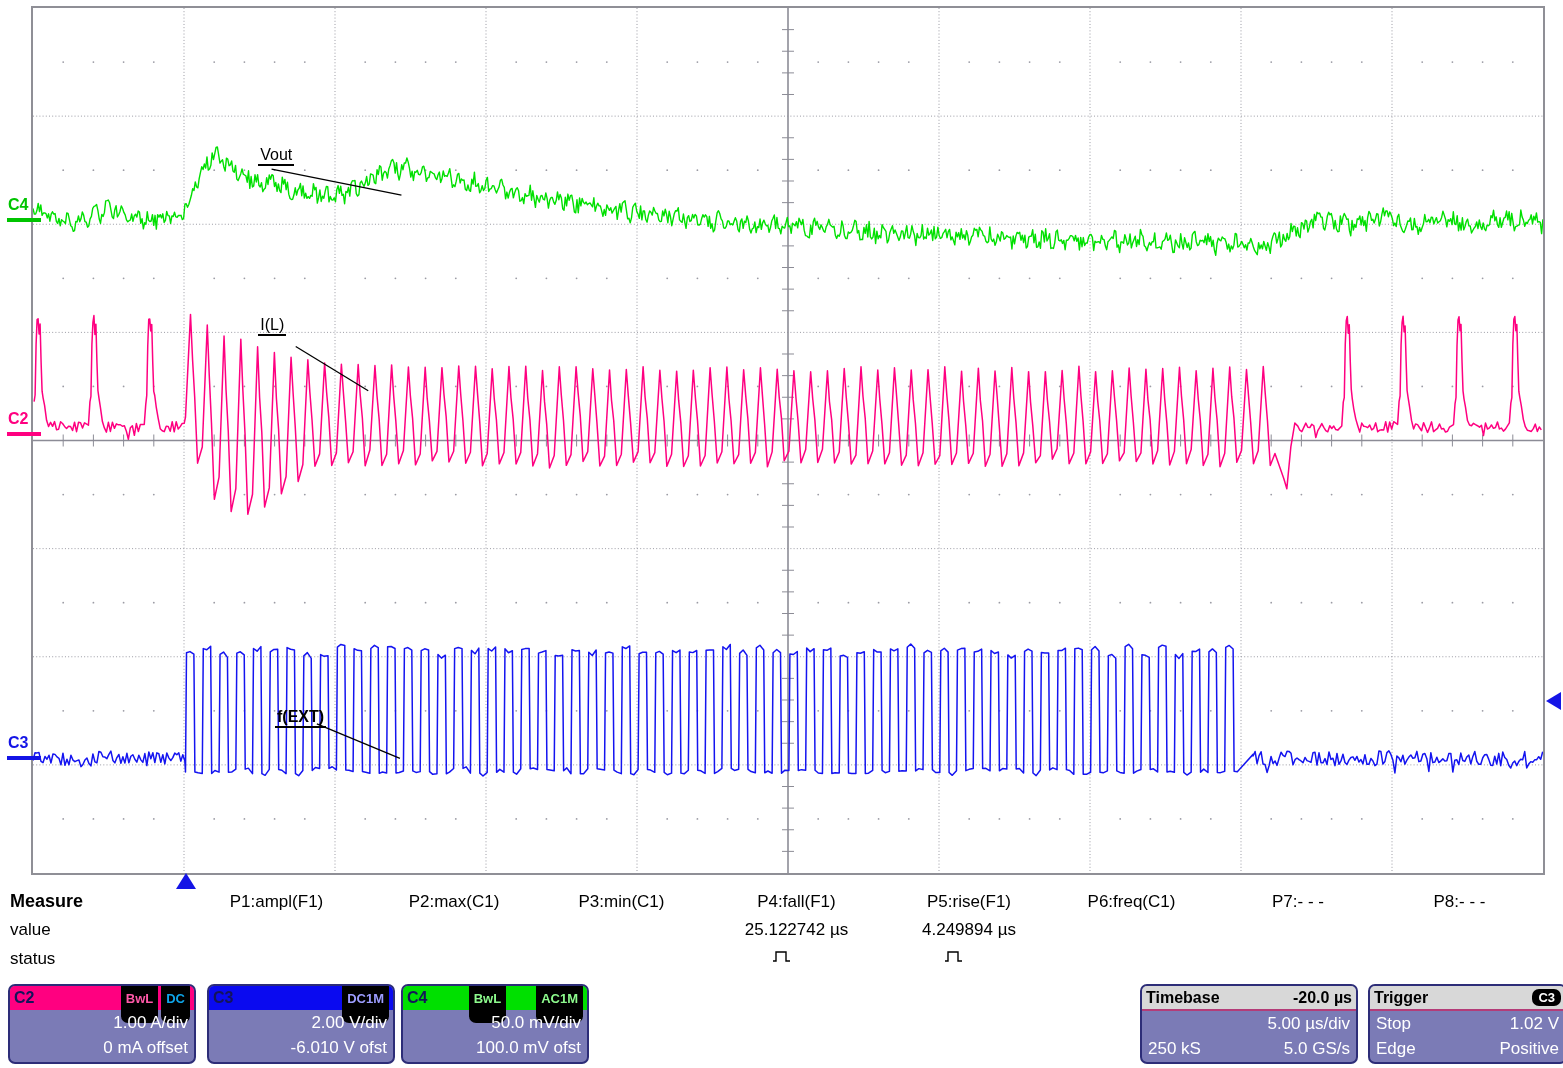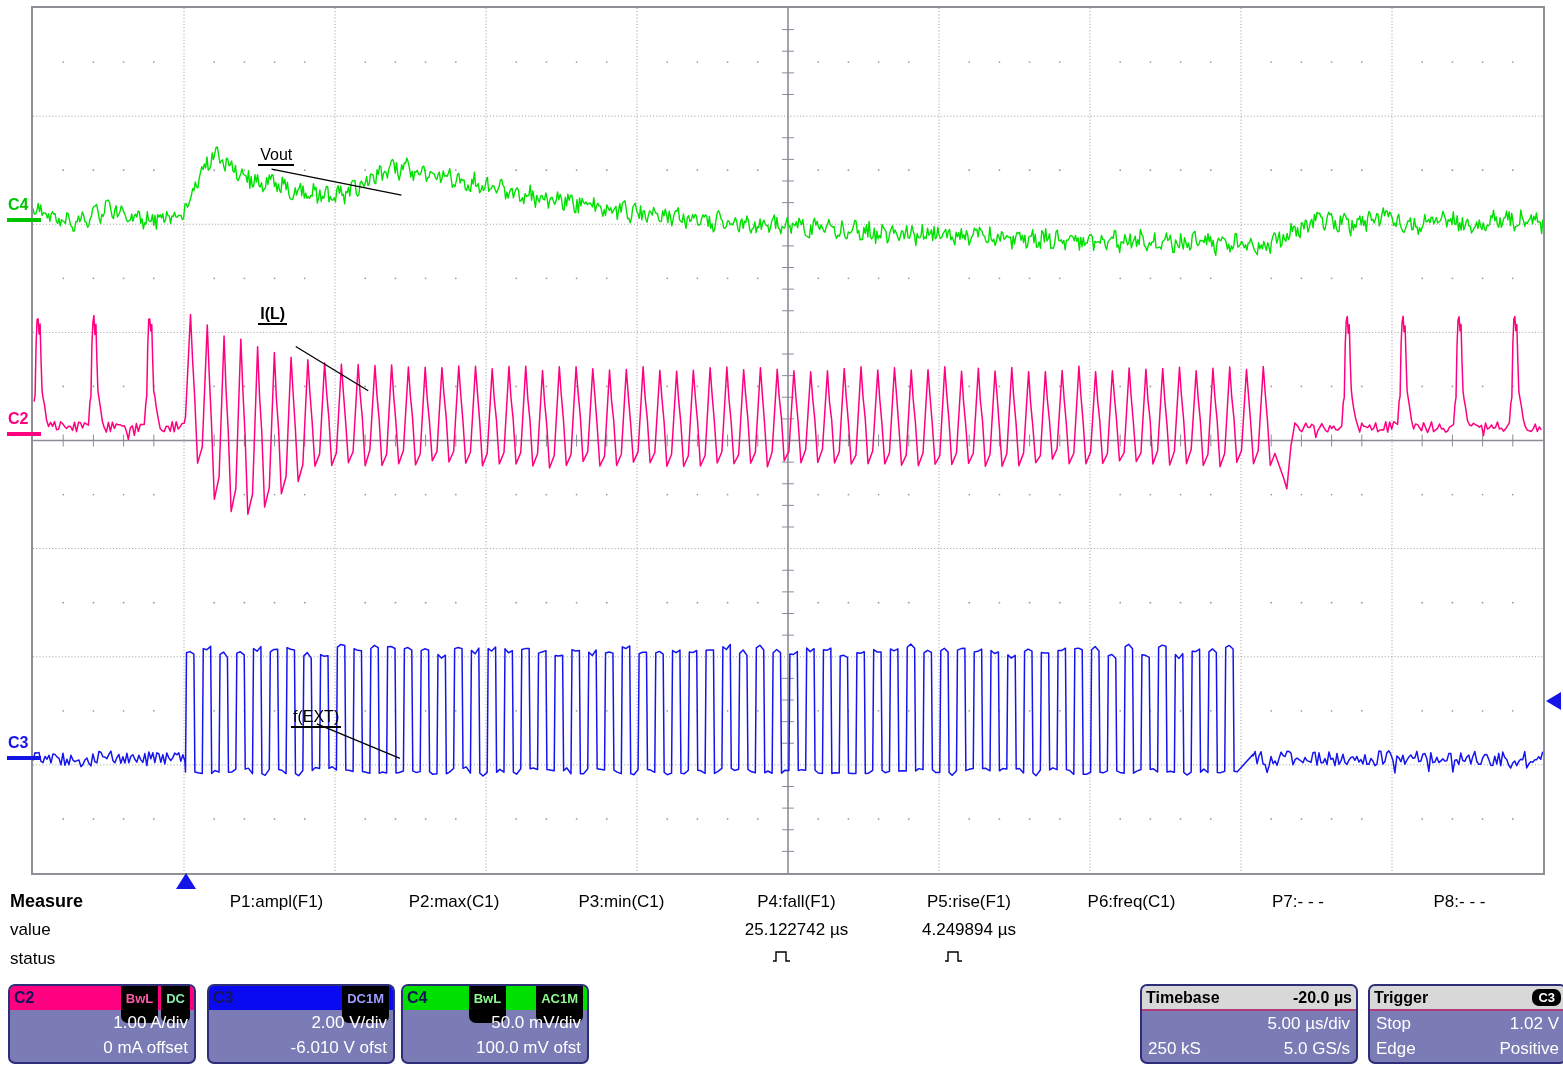--- a/index.html
+++ b/index.html
@@ -461,22 +461,22 @@
         <circle cx="1451.52" cy="812.8125" r="0.9" fill="#9b9ba4"></circle>
         <circle cx="1481.7599999999998" cy="812.8125" r="0.9" fill="#9b9ba4"></circle>
         <polyline points="0.0,200.9 1.3,206.5 2.6,206.6 3.9,203.0 5.2,195.8 6.5,204.0 7.8,197.4 9.1,207.8 10.4,205.5 11.7,205.3 13.0,206.1 14.3,210.4 15.6,206.3 16.9,213.7 18.2,206.6 19.5,204.2 20.8,206.6 22.1,206.0 23.4,213.8 24.7,216.0 26.0,210.9 27.3,218.4 28.6,212.2 29.9,213.5 31.2,214.3 32.5,216.2 33.8,205.5 35.1,205.8 36.4,211.8 37.7,218.2 39.0,219.2 40.3,223.9 41.6,223.2 42.9,213.9 44.2,214.3 45.5,208.5 46.8,214.2 48.1,211.1 49.4,204.4 50.7,207.6 52.0,214.1 53.3,214.7 54.6,219.7 55.9,218.2 57.2,211.3 58.5,208.9 59.8,200.8 61.1,198.9 62.4,198.3 63.7,197.0 65.0,203.1 66.3,211.5 67.6,215.8 68.9,206.9 70.2,208.9 71.5,205.1 72.8,193.3 74.1,193.1 75.4,192.5 76.7,195.2 78.0,202.3 79.3,209.3 80.6,211.1 81.9,202.2 83.2,198.2 84.5,209.5 85.8,207.2 87.1,204.0 88.4,198.3 89.7,201.0 91.0,204.9 92.3,207.4 93.6,212.3 94.9,214.3 96.2,213.2 97.5,212.5 98.8,206.5 100.1,213.9 101.4,208.3 102.7,206.6 104.0,209.6 105.3,203.5 106.6,204.6 107.9,215.9 109.2,211.2 110.5,221.3 111.8,215.3 113.1,216.8 114.4,204.2 115.7,212.8 117.0,214.0 118.3,213.5 119.6,207.1 120.9,217.8 122.2,207.8 123.5,221.6 124.8,207.1 126.1,209.6 127.4,207.1 128.7,210.4 130.0,206.3 131.3,215.0 132.6,212.8 133.9,203.9 135.2,208.1 136.5,208.4 137.8,215.9 139.1,208.4 140.4,209.0 141.7,204.7 143.0,209.4 144.3,209.7 145.6,208.0 146.9,208.0 148.2,207.8 149.5,212.1 150.8,210.9 152.1,196.7 153.4,196.2 154.7,199.7 156.0,197.0 157.3,192.4 158.6,187.7 159.9,181.1 161.2,182.9 162.5,174.3 163.8,179.3 165.1,180.3 166.4,171.0 167.7,164.7 169.0,159.1 170.3,161.9 171.6,156.3 172.9,160.5 174.2,149.2 175.5,162.5 176.8,161.4 178.1,157.7 179.4,145.2 180.7,152.0 182.0,145.9 183.3,139.8 184.6,139.3 185.9,147.1 187.2,155.5 188.5,153.5 189.8,152.2 191.1,159.3 192.4,163.4 193.7,150.5 195.0,151.4 196.3,158.1 197.6,157.2 198.9,153.3 200.2,163.4 201.5,164.7 202.8,157.7 204.1,171.5 205.4,173.0 206.7,169.7 208.0,166.3 209.3,161.3 210.6,166.6 211.9,167.4 213.2,168.2 214.5,174.6 215.8,163.1 217.1,180.8 218.4,168.9 219.7,179.4 221.0,178.3 222.3,167.2 223.6,174.4 224.9,167.0 226.2,177.7 227.5,179.4 228.8,175.0 230.1,184.1 231.4,181.7 232.7,180.4 234.0,170.1 235.3,176.9 236.6,167.3 237.9,171.6 239.2,167.0 240.5,168.0 241.8,178.9 243.1,174.8 244.4,183.7 245.7,176.3 247.0,183.0 248.3,185.0 249.6,169.5 250.9,176.5 252.2,171.8 253.5,182.1 254.8,174.7 256.1,186.6 257.4,191.0 258.7,192.0 260.0,191.7 261.3,187.2 262.6,180.2 263.9,187.5 265.2,182.4 266.5,180.7 267.8,175.9 269.1,188.2 270.4,178.3 271.7,190.6 273.0,185.6 274.3,190.7 275.6,189.1 276.9,190.8 278.2,187.8 279.5,188.7 280.8,176.1 282.1,182.2 283.4,179.8 284.7,195.6 286.0,190.1 287.3,182.4 288.6,193.9 289.9,188.6 291.2,190.7 292.5,184.1 293.8,178.8 295.1,179.0 296.4,194.3 297.7,188.9 299.0,192.3 300.3,192.6 301.6,190.2 302.9,194.2 304.2,182.1 305.5,178.0 306.8,185.8 308.1,178.6 309.4,187.8 310.7,186.6 312.0,196.2 313.3,183.9 314.6,184.9 315.9,179.8 317.2,188.5 318.5,175.9 319.8,173.2 321.1,173.3 322.4,172.8 323.7,186.1 325.0,188.5 326.3,187.2 327.6,175.3 328.9,173.5 330.2,176.4 331.5,178.7 332.8,175.2 334.1,168.9 335.4,177.8 336.7,176.5 338.0,166.3 339.3,166.8 340.6,167.4 341.9,175.2 343.2,176.1 344.5,162.1 345.8,166.9 347.1,158.0 348.4,159.4 349.7,172.6 351.0,165.7 352.3,163.7 353.6,164.8 354.9,170.4 356.2,161.7 357.5,158.0 358.8,153.2 360.1,151.8 361.4,155.0 362.7,165.5 364.0,155.0 365.3,166.5 366.6,172.4 367.9,166.5 369.2,157.1 370.5,162.1 371.8,155.3 373.1,155.4 374.4,150.3 375.7,154.5 377.0,160.8 378.3,169.5 379.6,163.5 380.9,172.9 382.2,164.2 383.5,164.6 384.8,162.7 386.1,166.8 387.4,167.2 388.7,165.1 390.0,159.3 391.3,158.6 392.6,164.1 393.9,173.8 395.2,170.2 396.5,169.9 397.8,163.8 399.1,164.6 400.4,165.7 401.7,166.3 403.0,170.2 404.3,171.9 405.6,167.1 406.9,164.4 408.2,174.9 409.5,171.2 410.8,163.3 412.1,168.6 413.4,168.0 414.7,168.8 416.0,165.4 417.3,161.0 418.6,170.1 419.9,179.8 421.2,177.2 422.5,179.1 423.8,173.6 425.1,166.7 426.4,165.8 427.7,175.4 429.0,171.3 430.3,172.8 431.6,172.4 432.9,181.7 434.2,182.9 435.5,177.4 436.8,182.6 438.1,183.8 439.4,171.5 440.7,176.5 442.0,164.5 443.3,178.7 444.6,178.5 445.9,176.0 447.2,185.2 448.5,183.0 449.8,178.2 451.1,182.9 452.4,181.0 453.7,172.6 455.0,169.8 456.3,183.9 457.6,181.4 458.9,181.0 460.2,178.0 461.5,178.3 462.8,182.2 464.1,185.5 465.4,182.2 466.7,179.3 468.0,172.7 469.3,171.7 470.6,177.4 471.9,179.7 473.2,191.2 474.5,184.5 475.8,190.5 477.1,184.8 478.4,181.5 479.7,180.8 481.0,190.3 482.3,185.3 483.6,181.6 484.9,180.1 486.2,183.2 487.5,193.7 488.8,193.0 490.1,190.0 491.4,196.0 492.7,186.1 494.0,188.7 495.3,188.2 496.6,187.8 497.9,177.6 499.2,192.7 500.5,183.2 501.8,191.6 503.1,199.8 504.4,188.0 505.7,191.7 507.0,194.6 508.3,188.6 509.6,187.8 510.9,191.6 512.2,192.4 513.5,185.3 514.8,191.0 516.1,200.6 517.4,192.8 518.7,189.9 520.0,189.9 521.3,194.3 522.6,196.8 523.9,193.0 525.2,184.4 526.5,192.2 527.8,186.8 529.1,190.4 530.4,201.2 531.7,202.8 533.0,189.7 534.3,198.3 535.6,186.5 536.9,192.8 538.2,188.1 539.5,187.7 540.8,195.0 542.1,204.3 543.4,205.3 544.7,192.1 546.0,205.2 547.3,190.5 548.6,198.3 549.9,190.8 551.2,194.8 552.5,196.3 553.8,194.4 555.1,197.2 556.4,196.0 557.7,195.4 559.0,197.3 560.3,199.3 561.6,190.2 562.9,203.7 564.2,198.8 565.5,195.6 566.8,198.3 568.1,198.4 569.4,203.3 570.7,208.8 572.0,202.0 573.3,207.8 574.6,197.3 575.9,200.3 577.2,202.8 578.5,200.2 579.8,205.6 581.1,203.2 582.4,200.9 583.7,198.9 585.0,211.8 586.3,203.1 587.6,196.1 588.9,204.5 590.2,195.6 591.5,194.3 592.8,193.2 594.1,202.0 595.4,211.2 596.7,210.8 598.0,215.4 599.3,210.3 600.6,199.5 601.9,197.4 603.2,195.7 604.5,203.6 605.8,206.4 607.1,210.8 608.4,198.5 609.7,212.3 611.0,203.3 612.3,203.5 613.6,212.0 614.9,214.7 616.2,207.6 617.5,203.4 618.8,204.7 620.1,207.6 621.4,199.9 622.7,203.5 624.0,206.0 625.3,206.0 626.6,212.4 627.9,214.2 629.2,213.8 630.5,203.5 631.8,208.4 633.1,201.7 634.4,206.8 635.7,215.2 637.0,203.7 638.3,209.2 639.6,218.2 640.9,211.8 642.2,205.9 643.5,203.1 644.8,203.6 646.1,200.1 647.4,212.4 648.7,213.9 650.0,214.8 651.3,206.5 652.6,214.5 653.9,220.9 655.2,210.2 656.5,208.1 657.8,214.0 659.1,213.2 660.4,207.0 661.7,210.5 663.0,207.0 664.3,208.4 665.6,217.3 666.9,217.6 668.2,216.6 669.5,211.3 670.8,207.2 672.1,209.6 673.4,207.3 674.7,209.1 676.0,218.9 677.3,208.8 678.6,220.9 679.9,216.2 681.2,224.4 682.5,222.3 683.8,213.2 685.1,205.2 686.4,203.2 687.7,206.2 689.0,211.4 690.3,213.3 691.6,220.4 692.9,220.8 694.2,218.8 695.5,213.5 696.8,213.4 698.1,217.2 699.4,216.3 700.7,217.4 702.0,213.7 703.3,210.2 704.6,213.4 705.9,222.0 707.2,224.4 708.5,213.9 709.8,211.4 711.1,220.8 712.4,213.7 713.7,215.1 715.0,208.4 716.3,213.2 717.6,221.8 718.9,225.5 720.2,221.4 721.5,220.5 722.8,214.5 724.1,225.1 725.4,219.1 726.7,220.1 728.0,211.5 729.3,221.9 730.6,215.4 731.9,212.6 733.2,216.3 734.5,218.3 735.8,217.8 737.1,224.8 738.4,220.3 739.7,213.5 741.0,210.8 742.3,207.5 743.6,221.0 744.9,210.0 746.2,220.8 747.5,221.2 748.8,226.4 750.1,218.8 751.4,220.1 752.7,220.6 754.0,215.2 755.3,209.9 756.6,219.1 757.9,218.3 759.2,225.8 760.5,215.7 761.8,217.0 763.1,218.2 764.4,214.2 765.7,220.3 767.0,210.8 768.3,213.9 769.6,217.2 770.9,212.0 772.2,222.7 773.5,228.2 774.8,228.4 776.1,229.7 777.4,230.4 778.7,217.7 780.0,226.9 781.3,214.2 782.6,210.6 783.9,217.9 785.2,213.8 786.5,219.4 787.8,222.0 789.1,217.3 790.4,220.1 791.7,223.4 793.0,224.7 794.3,219.1 795.6,216.8 796.9,211.8 798.2,217.2 799.5,218.5 800.8,219.6 802.1,218.8 803.4,227.8 804.7,231.0 806.0,227.6 807.3,228.8 808.6,225.3 809.9,213.4 811.2,218.5 812.5,227.7 813.8,231.1 815.1,231.1 816.4,224.4 817.7,225.7 819.0,225.0 820.3,223.0 821.6,218.2 822.9,212.8 824.2,214.1 825.5,225.5 826.8,223.1 828.1,232.4 829.4,231.9 830.7,232.1 832.0,220.0 833.3,225.9 834.6,217.3 835.9,229.5 837.2,214.0 838.5,229.5 839.8,231.5 841.1,229.7 842.4,220.8 843.7,236.1 845.0,223.7 846.3,231.3 847.6,228.1 848.9,230.4 850.2,217.1 851.5,220.0 852.8,221.9 854.1,224.0 855.4,235.4 856.7,232.7 858.0,224.9 859.3,221.5 860.6,218.2 861.9,225.8 863.2,222.5 864.5,225.8 865.8,229.2 867.1,233.0 868.4,229.6 869.7,223.4 871.0,223.7 872.3,231.4 873.6,225.0 874.9,218.1 876.2,230.2 877.5,230.7 878.8,226.7 880.1,218.2 881.4,223.8 882.7,228.1 884.0,238.0 885.3,226.0 886.6,230.2 887.9,230.4 889.2,228.1 890.5,217.1 891.8,231.6 893.1,229.5 894.4,231.1 895.7,220.6 897.0,227.7 898.3,226.1 899.6,222.4 900.9,233.0 902.2,219.0 903.5,231.4 904.8,229.7 906.1,219.7 907.4,228.3 908.7,231.0 910.0,230.0 911.3,225.9 912.6,224.1 913.9,221.8 915.2,230.3 916.5,224.1 917.8,221.9 919.1,232.4 920.4,229.4 921.7,233.2 923.0,237.4 924.3,224.6 925.6,229.4 926.9,225.2 928.2,231.9 929.5,221.1 930.8,230.7 932.1,227.2 933.4,232.3 934.7,223.2 936.0,227.8 937.3,237.6 938.6,234.0 939.9,229.2 941.2,227.7 942.5,220.8 943.8,222.7 945.1,221.9 946.4,229.3 947.7,219.7 949.0,222.4 950.3,223.8 951.6,228.2 952.9,228.6 954.2,233.9 955.5,235.2 956.8,234.2 958.1,219.4 959.4,231.5 960.7,234.0 962.0,231.6 963.3,237.8 964.6,234.3 965.9,226.8 967.2,229.7 968.5,233.6 969.8,224.2 971.1,225.6 972.4,231.8 973.7,230.8 975.0,228.1 976.3,229.4 977.6,230.0 978.9,229.6 980.2,241.5 981.5,228.5 982.8,236.4 984.1,228.9 985.4,224.9 986.7,226.0 988.0,224.8 989.3,232.8 990.6,227.7 991.9,235.1 993.2,227.8 994.5,240.5 995.8,239.0 997.1,229.7 998.4,228.8 999.7,228.6 1001.0,222.2 1002.3,235.3 1003.6,226.7 1004.9,239.8 1006.2,239.4 1007.5,234.4 1008.8,240.8 1010.1,223.3 1011.4,224.7 1012.7,234.5 1014.0,221.3 1015.3,233.5 1016.6,231.0 1017.9,226.2 1019.2,241.0 1020.5,240.4 1021.8,241.0 1023.1,235.4 1024.4,224.1 1025.7,222.6 1027.0,232.7 1028.3,233.5 1029.6,232.2 1030.9,236.0 1032.2,232.9 1033.5,242.3 1034.8,232.7 1036.1,232.8 1037.4,231.2 1038.7,228.2 1040.0,228.2 1041.3,229.3 1042.6,233.4 1043.9,228.0 1045.2,233.9 1046.5,230.4 1047.8,242.5 1049.1,229.9 1050.4,239.3 1051.7,230.1 1053.0,238.0 1054.3,235.5 1055.6,235.7 1056.9,229.9 1058.2,227.3 1059.5,227.0 1060.8,229.9 1062.1,243.0 1063.4,233.7 1064.7,235.0 1066.0,234.5 1067.3,234.2 1068.6,235.8 1069.9,227.9 1071.2,231.8 1072.5,232.2 1073.8,238.6 1075.1,242.3 1076.4,234.3 1077.7,232.9 1079.0,231.2 1080.3,229.4 1081.6,231.1 1082.9,222.9 1084.2,223.9 1085.5,239.8 1086.8,237.5 1088.1,245.1 1089.4,234.5 1090.7,234.5 1092.0,235.9 1093.3,227.2 1094.6,231.8 1095.9,237.5 1097.2,235.7 1098.5,226.4 1099.8,240.5 1101.1,235.5 1102.4,232.2 1103.7,228.7 1105.0,239.0 1106.3,232.2 1107.6,237.1 1108.9,221.9 1110.2,226.8 1111.5,228.8 1112.8,238.4 1114.1,239.6 1115.4,243.3 1116.7,238.5 1118.0,235.0 1119.3,237.8 1120.6,234.2 1121.9,234.3 1123.2,225.4 1124.5,240.4 1125.8,240.3 1127.1,239.9 1128.4,239.4 1129.7,241.8 1131.0,234.0 1132.3,233.1 1133.6,231.4 1134.9,225.5 1136.2,232.8 1137.5,232.2 1138.8,227.7 1140.1,236.4 1141.4,245.0 1142.7,244.9 1144.0,232.4 1145.3,235.5 1146.6,238.7 1147.9,240.3 1149.2,226.1 1150.5,236.0 1151.8,241.6 1153.1,230.2 1154.4,235.0 1155.7,240.0 1157.0,235.4 1158.3,242.5 1159.6,240.7 1160.9,227.2 1162.2,225.0 1163.5,223.9 1164.8,234.2 1166.1,238.2 1167.4,237.2 1168.7,232.8 1170.0,233.5 1171.3,232.8 1172.6,235.2 1173.9,228.5 1175.2,237.2 1176.5,226.1 1177.8,234.1 1179.1,229.1 1180.4,239.0 1181.7,232.7 1183.0,242.8 1184.3,247.8 1185.6,235.8 1186.9,230.7 1188.2,232.5 1189.5,233.4 1190.8,229.4 1192.1,230.9 1193.4,231.3 1194.7,234.9 1196.0,241.7 1197.3,236.6 1198.6,244.4 1199.9,238.4 1201.2,241.6 1202.5,237.7 1203.8,225.9 1205.1,226.6 1206.4,239.6 1207.7,238.8 1209.0,236.7 1210.3,233.9 1211.6,236.9 1212.9,240.4 1214.2,237.2 1215.5,242.6 1216.8,235.4 1218.1,235.7 1219.4,231.0 1220.7,235.1 1222.0,239.6 1223.3,243.2 1224.6,245.2 1225.9,247.3 1227.2,235.3 1228.5,241.3 1229.8,237.4 1231.1,241.4 1232.4,233.9 1233.7,238.5 1235.0,242.9 1236.3,235.3 1237.6,239.4 1238.9,245.9 1240.2,233.8 1241.5,229.0 1242.8,225.4 1244.1,226.6 1245.4,235.6 1246.7,231.0 1248.0,224.6 1249.3,239.5 1250.6,237.1 1251.9,226.9 1253.2,232.0 1254.5,233.8 1255.8,226.0 1257.1,232.2 1258.4,229.2 1259.7,216.0 1261.0,224.1 1262.3,218.7 1263.6,218.9 1264.9,228.5 1266.2,220.3 1267.5,228.1 1268.8,230.3 1270.1,215.1 1271.4,216.1 1272.7,221.5 1274.0,212.6 1275.3,213.6 1276.6,224.6 1277.9,220.4 1279.2,214.0 1280.5,211.8 1281.8,220.4 1283.1,206.8 1284.4,213.0 1285.7,204.8 1287.0,206.2 1288.3,205.5 1289.6,209.5 1290.9,209.6 1292.2,220.8 1293.5,222.5 1294.8,216.6 1296.1,208.4 1297.4,204.7 1298.7,207.3 1300.0,206.0 1301.3,211.6 1302.6,221.3 1303.9,212.9 1305.2,221.5 1306.5,224.3 1307.8,223.9 1309.1,208.4 1310.4,216.8 1311.7,209.8 1313.0,206.0 1314.3,208.5 1315.6,211.9 1316.9,211.5 1318.2,223.2 1319.5,228.3 1320.8,212.9 1322.1,222.6 1323.4,217.0 1324.7,219.9 1326.0,211.3 1327.3,211.9 1328.6,208.4 1329.9,217.5 1331.2,209.1 1332.5,218.1 1333.8,213.0 1335.1,223.7 1336.4,210.2 1337.7,203.9 1339.0,206.2 1340.3,212.9 1341.6,211.7 1342.9,215.5 1344.2,211.8 1345.5,206.2 1346.8,206.7 1348.1,218.5 1349.4,214.3 1350.7,206.7 1352.0,200.4 1353.3,208.3 1354.6,203.4 1355.9,203.3 1357.2,209.2 1358.5,204.4 1359.8,206.9 1361.1,210.9 1362.4,218.1 1363.7,215.6 1365.0,219.1 1366.3,209.2 1367.6,206.8 1368.9,217.1 1370.2,220.4 1371.5,223.8 1372.8,225.0 1374.1,221.7 1375.4,217.8 1376.7,213.5 1378.0,213.9 1379.3,210.4 1380.6,222.2 1381.9,222.1 1383.2,210.9 1384.5,219.5 1385.8,219.0 1387.1,226.9 1388.4,219.9 1389.7,224.1 1391.0,220.0 1392.3,216.3 1393.6,207.0 1394.9,214.2 1396.2,214.1 1397.5,211.8 1398.8,215.2 1400.1,209.7 1401.4,210.0 1402.7,216.4 1404.0,213.0 1405.3,210.1 1406.6,215.6 1407.9,214.3 1409.2,213.3 1410.5,209.9 1411.8,203.7 1413.1,207.6 1414.4,211.7 1415.7,219.3 1417.0,212.1 1418.3,213.7 1419.6,211.1 1420.9,217.1 1422.2,204.2 1423.5,216.4 1424.8,217.1 1426.1,208.2 1427.4,223.3 1428.7,215.1 1430.0,222.6 1431.3,210.2 1432.6,222.4 1433.9,219.0 1435.2,214.0 1436.5,211.6 1437.8,218.3 1439.1,218.5 1440.4,225.5 1441.7,223.0 1443.0,220.6 1444.3,219.0 1445.6,214.4 1446.9,221.0 1448.2,212.5 1449.5,219.0 1450.8,222.1 1452.1,215.4 1453.4,221.3 1454.7,223.2 1456.0,217.7 1457.3,218.2 1458.6,216.9 1459.9,208.2 1461.2,210.2 1462.5,202.7 1463.8,213.4 1465.1,209.3 1466.4,217.3 1467.7,219.9 1469.0,210.3 1470.3,219.8 1471.6,215.2 1472.9,210.5 1474.2,209.8 1475.5,203.5 1476.8,212.3 1478.1,204.1 1479.4,218.1 1480.7,205.8 1482.0,214.7 1483.3,223.3 1484.6,219.1 1485.9,218.7 1487.2,217.6 1488.5,217.3 1489.8,202.5 1491.1,209.5 1492.4,212.6 1493.7,218.9 1495.0,214.7 1496.3,215.9 1497.6,212.8 1498.9,211.7 1500.2,207.3 1501.5,216.4 1502.8,208.7 1504.1,212.5 1505.4,205.4 1506.7,214.6 1508.0,214.1 1509.3,214.9 1510.6,226.1 1511.9,211.8" fill="none" stroke="#00e000" stroke-width="1.4" stroke-linejoin="round"></polyline>
         <polyline points="1.1,394.6 2.1,387.9 3.1,336.9 4.1,312.3 5.1,311.4 6.1,326.8 7.1,316.7 8.1,354.8 9.1,384.1 10.1,390.7 11.6,398.3 13.6,413.3 15.6,419.4 17.6,415.3 19.6,419.3 21.6,414.6 23.6,422.7 25.6,422.3 27.6,414.8 29.6,416.5 31.6,419.4 33.6,421.5 35.6,419.2 37.6,419.5 39.6,423.5 41.6,415.2 43.6,424.7 45.6,415.2 47.6,415.6 49.6,420.9 51.6,415.8 55.5,418.2 57.0,394.8 58.0,389.3 59.0,336.7 60.0,315.1 61.0,308.2 62.0,327.2 63.0,317.0 64.0,354.3 65.0,383.4 66.0,390.5 67.5,400.3 69.5,414.5 71.5,420.9 73.5,425.1 75.5,415.3 77.5,424.4 79.5,415.3 81.5,421.3 83.5,416.8 85.5,417.8 87.5,417.7 89.5,419.2 91.5,418.7 93.5,424.2 95.5,432.2 97.5,420.7 99.5,418.7 101.5,428.3 103.5,416.5 105.5,424.5 107.5,417.5 111.4,417.5 112.9,397.3 113.9,388.2 114.9,338.8 115.9,311.9 116.9,311.8 117.9,323.7 118.9,317.2 119.9,355.2 120.9,384.3 121.9,388.4 123.4,400.0 125.4,411.6 127.4,421.7 129.4,423.7 131.4,424.6 133.4,419.1 135.4,419.4 137.4,424.3 139.4,414.6 141.4,424.8 143.4,414.7 145.4,422.0 147.4,419.6 149.4,416.4 151.4,416.2 152.7,410.0 157.7,307.1 159.8,352.8 161.9,389.9 164.8,456.2 169.5,440.0 174.5,317.8 176.5,368.3 178.7,415.7 181.6,492.4 186.3,470.3 191.3,328.7 193.3,382.9 195.5,423.7 198.4,504.7 203.1,481.7 208.1,331.9 210.1,382.4 212.3,426.6 215.1,507.4 219.8,487.4 224.9,339.6 226.9,390.1 229.1,425.2 231.9,500.1 236.6,481.0 241.7,345.3 243.7,390.9 245.9,422.1 248.7,486.9 253.4,469.6 258.4,350.0 260.5,386.9 262.6,419.9 265.5,474.6 270.2,457.6 275.2,352.6 277.2,384.7 279.4,413.0 282.3,459.2 287.0,446.9 292.0,355.7 294.0,385.1 296.2,410.3 299.1,458.5 303.8,445.9 308.8,357.1 310.8,385.3 313.0,414.1 315.8,455.7 320.5,444.7 325.6,357.3 327.6,387.2 329.8,410.9 332.6,458.8 337.3,443.1 342.4,358.3 344.4,388.0 346.6,412.1 349.4,458.6 354.1,447.2 359.1,357.7 361.2,389.3 363.3,414.1 366.2,456.9 370.9,443.5 375.9,359.9 377.9,388.9 380.1,411.3 383.0,457.9 387.7,447.1 392.7,360.2 394.7,391.0 396.9,413.6 399.8,453.9 404.5,444.4 409.5,360.5 411.5,387.2 413.7,409.6 416.5,455.1 421.2,444.2 426.3,358.8 428.3,387.4 430.5,413.7 433.3,456.3 438.0,445.3 443.1,359.2 445.1,386.3 447.3,414.3 450.1,458.9 454.8,446.5 459.8,361.7 461.9,392.1 464.0,412.5 466.9,456.9 471.6,445.5 476.6,359.3 478.6,390.5 480.8,412.1 483.7,457.0 488.4,445.4 493.4,359.0 495.4,390.7 497.6,412.8 500.5,459.1 505.2,446.7 510.2,363.4 512.2,394.3 514.4,417.4 517.2,461.1 521.9,448.6 527.0,359.7 529.0,387.9 531.2,413.4 534.0,458.4 538.7,447.7 543.8,359.6 545.8,385.3 548.0,408.8 550.8,454.6 555.5,444.6 560.5,361.7 562.6,388.4 564.7,415.8 567.6,459.1 572.3,449.1 577.3,362.9 579.3,393.3 581.5,413.7 584.4,458.6 589.1,447.2 594.1,362.4 596.1,388.8 598.3,414.8 601.2,455.2 605.9,444.6 610.9,359.5 612.9,390.0 615.1,411.4 617.9,455.8 622.6,445.7 627.7,363.1 629.7,390.6 631.9,414.4 634.7,459.4 639.4,447.3 644.5,364.0 646.5,393.1 648.7,415.9 651.5,459.6 656.2,448.8 661.2,363.1 663.3,390.9 665.4,413.8 668.3,459.0 673.0,448.5 678.0,360.5 680.0,387.4 682.2,413.7 685.1,456.1 689.8,444.8 694.8,359.9 696.8,391.2 699.0,413.7 701.9,456.8 706.6,447.6 711.6,362.6 713.6,387.9 715.8,411.4 718.6,456.3 723.3,445.4 728.4,360.6 730.4,388.3 732.6,417.5 735.4,459.9 740.1,444.9 745.2,362.2 747.2,390.0 749.4,410.5 752.2,453.8 756.9,444.2 761.9,363.6 764.0,391.1 766.1,414.2 769.0,455.9 773.7,442.5 778.7,364.6 780.7,391.2 782.9,412.8 785.8,455.6 790.5,442.2 795.5,363.7 797.5,394.4 799.7,412.5 802.6,456.1 807.3,445.1 812.3,361.4 814.3,389.7 816.5,415.5 819.3,457.1 824.0,448.2 829.1,359.7 831.1,389.4 833.3,411.0 836.1,456.7 840.8,444.1 845.9,362.8 847.9,392.2 850.1,417.1 852.9,456.9 857.6,445.8 862.6,360.7 864.7,388.4 866.8,417.0 869.7,458.3 874.4,448.2 879.4,362.8 881.4,392.8 883.6,416.0 886.5,458.8 891.2,445.7 896.2,362.5 898.2,389.2 900.4,416.1 903.3,457.3 908.0,448.7 913.0,359.7 915.0,387.5 917.2,413.5 920.0,457.5 924.7,446.1 929.8,364.0 931.8,394.4 934.0,418.5 936.8,456.4 941.5,446.3 946.6,361.2 948.6,393.2 950.8,414.0 953.6,459.4 958.3,447.2 963.3,363.8 965.4,389.2 967.5,418.3 970.4,459.4 975.1,446.8 980.1,360.3 982.1,391.2 984.3,415.6 987.2,458.9 991.9,445.9 996.9,364.5 998.9,395.3 1001.1,418.6 1004.0,455.8 1008.7,448.6 1013.7,364.5 1015.7,392.7 1017.9,414.5 1020.7,452.2 1025.4,441.7 1030.5,363.3 1032.5,391.9 1034.7,416.5 1037.5,456.7 1042.2,446.0 1047.3,359.0 1049.3,388.5 1051.5,414.6 1054.3,456.9 1059.0,444.9 1064.0,364.5 1066.1,393.5 1068.2,414.0 1071.1,456.5 1075.8,446.8 1080.8,363.6 1082.8,388.9 1085.0,413.3 1087.9,453.9 1092.6,445.6 1097.6,360.8 1099.6,389.1 1101.8,414.9 1104.7,454.6 1109.4,446.0 1114.4,362.0 1116.4,392.5 1118.6,412.9 1121.4,457.1 1126.1,443.8 1131.2,361.3 1133.2,391.8 1135.4,416.3 1138.2,458.0 1142.9,444.4 1148.0,360.2 1150.0,388.9 1152.2,412.8 1155.0,456.7 1159.7,442.6 1164.7,363.6 1166.8,392.0 1168.9,413.6 1171.8,458.5 1176.5,447.3 1181.5,361.2 1183.5,390.6 1185.7,413.2 1188.6,459.7 1193.3,446.2 1198.3,359.8 1200.3,389.6 1202.5,410.6 1205.4,455.4 1210.1,443.4 1215.1,362.4 1217.1,388.0 1219.3,415.4 1222.1,456.7 1226.8,443.8 1231.9,359.3 1233.9,386.8 1236.1,413.7 1238.9,458.6 1243.6,446.6 1252.5,471.8 1255.5,481.8 1259.5,440.0 1263.5,416.0 1266.5,419.1 1268.5,423.2 1270.5,424.6 1272.5,420.4 1274.5,416.1 1276.5,420.2 1278.5,420.5 1280.5,417.2 1282.5,418.7 1284.5,430.5 1286.5,423.6 1288.5,420.4 1290.5,416.5 1292.5,420.3 1294.5,423.5 1296.5,424.8 1298.5,418.7 1300.5,421.5 1302.5,419.0 1304.5,422.5 1306.5,423.1 1310.5,418.9 1312.0,395.0 1313.0,390.6 1314.0,336.9 1315.0,313.4 1316.0,309.1 1317.0,325.9 1318.0,317.4 1319.0,354.1 1320.0,382.0 1321.0,391.5 1322.5,401.8 1324.5,411.8 1326.5,418.7 1328.5,425.1 1330.5,416.0 1332.5,419.2 1334.5,419.6 1336.5,420.6 1338.5,418.0 1340.5,422.9 1342.5,421.3 1344.5,415.8 1346.5,424.7 1348.5,423.1 1350.5,422.8 1352.5,422.9 1354.5,414.6 1356.5,425.0 1358.5,414.9 1360.5,422.1 1362.5,414.6 1366.4,417.3 1367.9,394.3 1368.9,388.9 1369.9,337.0 1370.9,315.2 1371.9,308.9 1372.9,324.6 1373.9,318.8 1374.9,353.1 1375.9,383.4 1376.9,390.2 1378.4,399.7 1380.4,413.6 1382.4,421.9 1384.4,417.0 1386.4,417.6 1388.4,420.7 1390.4,423.7 1392.4,415.6 1394.4,420.5 1396.4,425.4 1398.4,420.6 1400.4,414.8 1402.4,424.6 1404.4,422.9 1406.4,421.3 1408.4,417.0 1410.4,421.9 1412.4,421.4 1414.4,425.0 1416.4,424.2 1418.4,420.0 1422.4,417.5 1423.9,396.9 1424.9,390.4 1425.9,338.2 1426.9,312.8 1427.9,309.5 1428.9,323.5 1429.9,317.1 1430.9,354.1 1431.9,383.7 1432.9,391.7 1434.4,400.0 1436.4,413.5 1438.4,418.0 1440.4,418.7 1442.4,416.3 1444.4,417.6 1446.4,418.7 1448.4,420.1 1450.4,418.3 1452.4,428.6 1454.4,416.0 1456.4,422.0 1458.4,420.9 1460.4,417.9 1462.4,421.3 1464.4,420.5 1466.4,415.0 1468.4,421.9 1470.4,421.1 1472.4,424.1 1474.4,422.1 1478.3,415.8 1479.8,396.0 1480.8,390.6 1481.8,337.0 1482.8,311.9 1483.8,309.2 1484.8,323.4 1485.8,317.2 1486.8,353.5 1487.8,384.3 1488.8,390.6 1490.3,398.9 1492.3,412.3 1494.3,419.7 1496.3,423.2 1498.3,423.7 1500.3,424.4 1502.3,421.6 1504.3,417.1 1506.3,424.4 1508.3,419.9 1510.3,422.9" fill="none" stroke="#ff0080" stroke-width="1.5" stroke-linejoin="round"></polyline>
         <polyline points="0.0,754.3 2.0,746.5 4.0,746.6 6.0,746.3 8.0,755.1 10.0,756.4 12.0,750.3 14.0,753.0 16.0,749.0 18.0,756.7 20.0,747.7 22.0,748.1 24.0,750.6 26.0,752.0 28.0,758.5 30.0,746.9 32.0,759.1 34.0,752.9 36.0,758.6 38.0,748.9 40.0,753.8 42.0,755.4 44.0,754.4 46.0,753.7 48.0,760.4 50.0,758.2 52.0,753.7 54.0,751.8 56.0,757.3 58.0,759.6 60.0,747.7 62.0,755.6 64.0,756.6 66.0,745.2 68.0,745.9 70.0,750.5 72.0,750.8 74.0,752.4 76.0,748.1 78.0,744.8 80.0,754.2 82.0,756.6 84.0,751.3 86.0,748.2 88.0,757.1 90.0,750.5 92.0,756.8 94.0,747.0 96.0,756.6 98.0,750.0 100.0,748.5 102.0,753.0 104.0,755.9 106.0,748.9 108.0,753.6 110.0,756.1 112.0,747.3 114.0,759.3 116.0,745.6 118.0,752.4 120.0,746.4 122.0,756.3 124.0,746.6 126.0,747.5 128.0,756.0 130.0,748.4 132.0,757.7 134.0,746.7 136.0,751.6 138.0,754.3 140.0,751.4 142.0,746.8 144.0,748.5 146.0,746.6 148.0,754.9 150.0,748.5 152.0,754.4 152.7,765.8 153.7,646.3 157.2,645.1 161.1,647.6 162.1,765.8 165.3,766.6 169.5,767.2 170.5,642.1 174.0,643.3 177.9,639.8 178.9,767.2 182.1,764.2 186.3,765.9 187.3,647.9 190.8,645.5 194.7,650.9 195.7,765.9 198.9,765.8 203.1,762.9 204.1,646.6 207.6,645.3 211.5,648.4 212.5,762.9 215.6,761.9 219.8,767.4 220.8,642.0 224.4,644.7 228.2,640.1 229.2,767.4 232.4,769.1 236.6,763.2 237.6,645.4 241.2,642.9 245.0,642.8 246.0,763.2 249.2,764.0 253.4,767.4 254.4,641.1 257.9,642.7 261.8,643.4 262.8,767.4 266.0,769.5 270.2,764.2 271.2,649.4 274.7,646.1 278.6,651.9 279.6,764.2 282.8,761.3 287.0,762.2 288.0,648.1 291.5,649.8 295.4,649.2 296.4,762.2 299.6,760.5 303.8,763.7 304.8,640.6 308.3,637.9 312.2,639.0 313.2,763.7 316.3,764.1 320.5,765.3 321.5,642.2 325.1,643.8 328.9,644.3 329.9,765.3 333.1,766.1 337.3,767.1 338.3,642.0 341.9,638.8 345.7,641.1 346.7,767.1 349.9,765.8 354.1,766.8 355.1,640.2 358.6,640.0 362.5,642.0 363.5,766.8 366.7,766.2 370.9,764.7 371.9,642.1 375.4,641.0 379.3,643.7 380.3,764.7 383.5,766.2 387.7,765.4 388.7,644.2 392.2,642.3 396.1,643.4 397.1,765.4 400.3,768.1 404.5,767.5 405.5,647.9 409.0,651.6 412.9,648.7 413.9,767.5 417.0,765.9 421.2,762.2 422.2,642.1 425.8,640.9 429.6,642.1 430.6,762.2 433.8,760.6 438.0,766.9 439.0,643.9 442.6,647.3 446.4,641.6 447.4,766.9 450.6,769.8 454.8,766.1 455.8,642.0 459.3,644.5 463.2,640.4 464.2,766.1 467.4,763.1 471.6,766.0 472.6,642.3 476.1,646.2 480.0,644.2 481.0,766.0 484.2,768.0 488.4,762.5 489.4,642.9 492.9,642.1 496.8,642.1 497.8,762.5 501.0,761.7 505.2,763.3 506.2,646.6 509.7,645.5 513.6,644.1 514.6,763.3 517.7,763.7 521.9,764.5 522.9,648.9 526.5,649.5 530.3,648.7 531.3,764.5 534.5,761.6 538.7,767.5 539.7,643.3 543.3,644.4 547.1,644.1 548.1,767.5 551.3,767.5 555.5,762.6 556.5,645.7 560.0,649.0 563.9,643.5 564.9,762.6 568.1,763.1 572.3,763.8 573.3,646.5 576.8,645.5 580.7,646.6 581.7,763.8 584.9,765.9 589.1,767.4 590.1,640.3 593.6,642.0 597.5,639.4 598.5,767.4 601.7,768.5 605.9,763.3 606.9,647.2 610.4,645.8 614.3,645.8 615.3,763.3 618.4,763.8 622.6,766.1 623.6,646.4 627.2,644.9 631.0,647.7 632.0,766.1 635.2,768.5 639.4,766.9 640.4,644.1 644.0,646.2 647.8,643.5 648.8,766.9 652.0,767.6 656.2,764.0 657.2,645.4 660.7,646.1 664.6,644.0 665.6,764.0 668.8,764.6 673.0,767.2 674.0,643.7 677.5,643.5 681.4,643.6 682.4,767.2 685.6,765.3 689.8,762.2 690.8,640.2 694.3,643.0 698.2,637.9 699.2,762.2 702.4,764.2 706.6,763.1 707.6,646.9 711.1,643.5 714.9,648.9 715.9,763.1 719.1,765.3 723.3,766.5 724.3,641.4 727.9,638.7 731.7,643.5 732.7,766.5 735.9,764.8 740.1,767.0 741.1,646.3 744.7,643.0 748.5,646.1 749.5,767.0 752.7,764.1 756.9,764.2 757.9,647.4 761.4,648.0 765.3,645.0 766.3,764.2 769.5,763.4 773.7,764.0 774.7,641.4 778.2,645.1 782.1,642.2 783.1,764.0 786.3,766.8 790.5,767.2 791.5,643.2 795.0,643.8 798.9,641.6 799.9,767.2 803.1,766.6 807.3,766.7 808.3,649.4 811.8,648.8 815.6,650.9 816.6,766.7 819.8,767.3 824.0,767.2 825.0,646.2 828.6,646.7 832.4,645.3 833.4,767.2 836.6,767.0 840.8,764.2 841.8,643.1 845.4,645.5 849.2,645.5 850.2,764.2 853.4,766.5 857.6,765.1 858.6,642.4 862.1,644.3 866.0,642.3 867.0,765.1 870.2,764.6 874.4,764.7 875.4,640.7 878.9,637.4 882.8,641.8 883.8,764.7 887.0,762.4 891.2,763.4 892.2,646.3 895.7,643.8 899.6,645.8 900.6,763.4 903.8,766.3 908.0,766.2 909.0,644.4 912.5,641.7 916.3,645.6 917.3,766.2 920.5,769.1 924.7,764.4 925.7,643.6 929.3,642.1 933.1,641.7 934.1,764.4 937.3,763.1 941.5,762.2 942.5,645.5 946.1,644.8 949.9,642.5 950.9,762.2 954.1,762.1 958.3,764.6 959.3,644.0 962.8,647.0 966.7,645.5 967.7,764.6 970.9,762.3 975.1,762.8 976.1,648.4 979.6,651.6 983.5,648.9 984.5,762.8 987.7,762.3 991.9,766.8 992.9,644.8 996.4,642.6 1000.3,644.6 1001.3,766.8 1004.5,769.4 1008.7,763.7 1009.7,646.0 1013.2,646.4 1017.0,646.4 1018.0,763.7 1021.2,761.6 1025.4,763.4 1026.4,644.1 1030.0,644.1 1033.8,641.7 1034.8,763.4 1038.0,764.3 1042.2,768.1 1043.2,642.2 1046.8,641.6 1050.6,643.2 1051.6,768.1 1054.8,768.1 1059.0,766.0 1060.0,643.2 1063.5,639.9 1067.4,644.5 1068.4,766.0 1071.6,766.6 1075.8,764.6 1076.8,649.1 1080.3,648.0 1084.2,651.8 1085.2,764.6 1088.4,766.2 1092.6,767.0 1093.6,640.2 1097.1,637.8 1101.0,642.2 1102.0,767.0 1105.2,764.9 1109.4,763.2 1110.4,648.2 1113.9,648.8 1117.7,650.9 1118.7,763.2 1121.9,762.6 1126.1,765.7 1127.1,640.9 1130.7,638.6 1134.5,639.7 1135.5,765.7 1138.7,765.0 1142.9,766.1 1143.9,648.1 1147.5,651.9 1151.3,647.1 1152.3,766.1 1155.5,768.8 1159.7,765.9 1160.7,644.7 1164.2,645.1 1168.1,642.6 1169.1,765.9 1172.3,762.9 1176.5,766.3 1177.5,645.3 1181.0,642.4 1184.9,646.0 1185.9,766.3 1189.1,766.4 1193.3,765.1 1194.3,640.8 1197.8,638.9 1201.7,642.5 1202.7,765.1 1205.9,765.5 1221.7,748.1 1221.7,749.7 1223.7,745.2 1225.7,757.4 1227.7,749.4 1229.7,745.5 1231.7,757.8 1233.7,758.3 1235.7,766.2 1237.7,759.5 1239.7,750.2 1241.7,757.3 1243.7,754.7 1245.7,759.1 1247.7,752.1 1249.7,746.0 1251.7,749.0 1253.7,750.3 1255.7,744.9 1257.7,745.1 1259.7,747.0 1261.7,758.6 1263.7,753.4 1265.7,751.7 1267.7,753.4 1269.7,754.7 1271.7,756.4 1273.7,751.2 1275.7,754.4 1277.7,755.1 1279.7,756.1 1281.7,746.4 1283.7,746.0 1285.7,758.8 1287.7,746.5 1289.7,756.4 1291.7,756.6 1293.7,752.3 1295.7,758.3 1297.7,745.6 1299.7,753.2 1301.7,752.0 1303.7,759.4 1305.7,747.2 1307.7,758.0 1309.7,754.7 1311.7,748.0 1313.7,756.2 1315.7,758.2 1317.7,753.9 1319.7,751.2 1321.7,750.6 1323.7,754.0 1325.7,750.2 1327.7,755.7 1329.7,753.3 1331.7,757.6 1333.7,748.4 1335.7,758.0 1337.7,758.0 1339.7,752.2 1341.7,754.7 1343.7,759.4 1345.7,757.8 1347.7,744.8 1349.7,745.3 1351.7,757.8 1353.7,755.2 1355.7,746.3 1357.7,744.6 1359.7,748.2 1361.7,754.1 1363.7,766.7 1365.7,749.7 1367.7,751.6 1369.7,755.5 1371.7,749.0 1373.7,757.9 1375.7,753.9 1377.7,750.8 1379.7,748.7 1381.7,752.0 1383.7,751.4 1385.7,745.1 1387.7,755.4 1389.7,754.8 1391.7,747.9 1393.7,747.2 1395.7,752.4 1397.7,765.2 1399.7,746.4 1401.7,756.4 1403.7,755.8 1405.7,751.0 1407.7,756.3 1409.7,754.6 1411.7,752.6 1413.7,754.8 1415.7,754.5 1417.7,747.3 1419.7,747.1 1421.7,765.8 1423.7,753.9 1425.7,753.6 1427.7,758.3 1429.7,746.8 1431.7,754.2 1433.7,755.1 1435.7,750.7 1437.7,748.7 1439.7,757.7 1441.7,750.4 1443.7,745.2 1445.7,755.0 1447.7,758.1 1449.7,758.0 1451.7,751.5 1453.7,748.4 1455.7,748.2 1457.7,753.1 1459.7,759.1 1461.7,759.2 1463.7,750.0 1465.7,757.7 1467.7,747.1 1469.7,759.4 1471.7,745.8 1473.7,751.3 1475.7,753.2 1477.7,759.0 1479.7,761.8 1481.7,756.8 1483.7,754.8 1485.7,759.4 1487.7,755.3 1489.7,752.9 1491.7,753.4 1493.7,745.3 1495.7,761.7 1497.7,757.8 1499.7,755.4 1501.7,756.0 1503.7,753.6 1505.7,753.4 1507.7,750.4 1509.7,753.0 1511.7,745.4" fill="none" stroke="#1414f0" stroke-width="1.5" stroke-linejoin="round"></polyline>
         <line x1="238.896" y1="161.47875" x2="368.92799999999994" y2="187.48875" stroke="#000" stroke-width="1.3"></line>
         <line x1="263.08799999999997" y1="339.21375" x2="335.664" y2="383.6475" stroke="#000" stroke-width="1.3"></line>
         <line x1="284.256" y1="717.4425" x2="367.416" y2="752.1225000000001" stroke="#000" stroke-width="1.3"></line>
       </svg>
   <div class="trace-label" style="left: 225.288px; top: 137.636px;">Vout</div>
-      <div class="trace-label" style="left: 225.288px; top: 297px; font-weight: bold;">I(L)</div>
-      <div class="trace-label" style="left: 258px; top: 700.102px;">f(EXT)</div>
+      <div class="trace-label" style="left: 225.288px; top: 308px;">I(L)</div>
+      <div class="trace-label" style="left: 242px; top: 700.102px; font-weight: bold;">f(EXT)</div>
     </div>
 
   <div id="trig-time" style="left: 175.712px;"></div>
   <div id="trig-level" style="top: 691.516px;"></div>
 
   <div id="measure">
     <div class="mrow mrow-labels">
       <div class="mcell mleft mtitle">Measure</div>
       <div class="mcell">P1:ampl(F1)</div>
       <div class="mcell">P2:max(C1)</div>
@@ -513,21 +513,21 @@
       <div class="mcell"></div>
       <div class="mcell"></div>
     </div>
   </div>
 
   <div class="box" style="left:8px;width:188px">
     <div class="box-header" style="background: rgb(255, 0, 128);">
       <span class="ch-title">C2</span>
       <span class="badges">
         <span class="badge" style="color: rgb(255, 89, 168);">BwL</span>
-        <span class="badge" style="color: #86efac;">DC</span>
+        <span class="badge" style="color: #0ea5e9;">DC</span>
       </span>
     </div>
     <div class="box-row right">1.00 A/div</div>
     <div class="box-row right">0 mA offset</div>
   </div>
 
   <div class="box" style="left:207px;width:188px">
     <div class="box-header" style="background: rgb(10, 10, 240);">
       <span class="ch-title">C3</span>
       <span class="badges">

